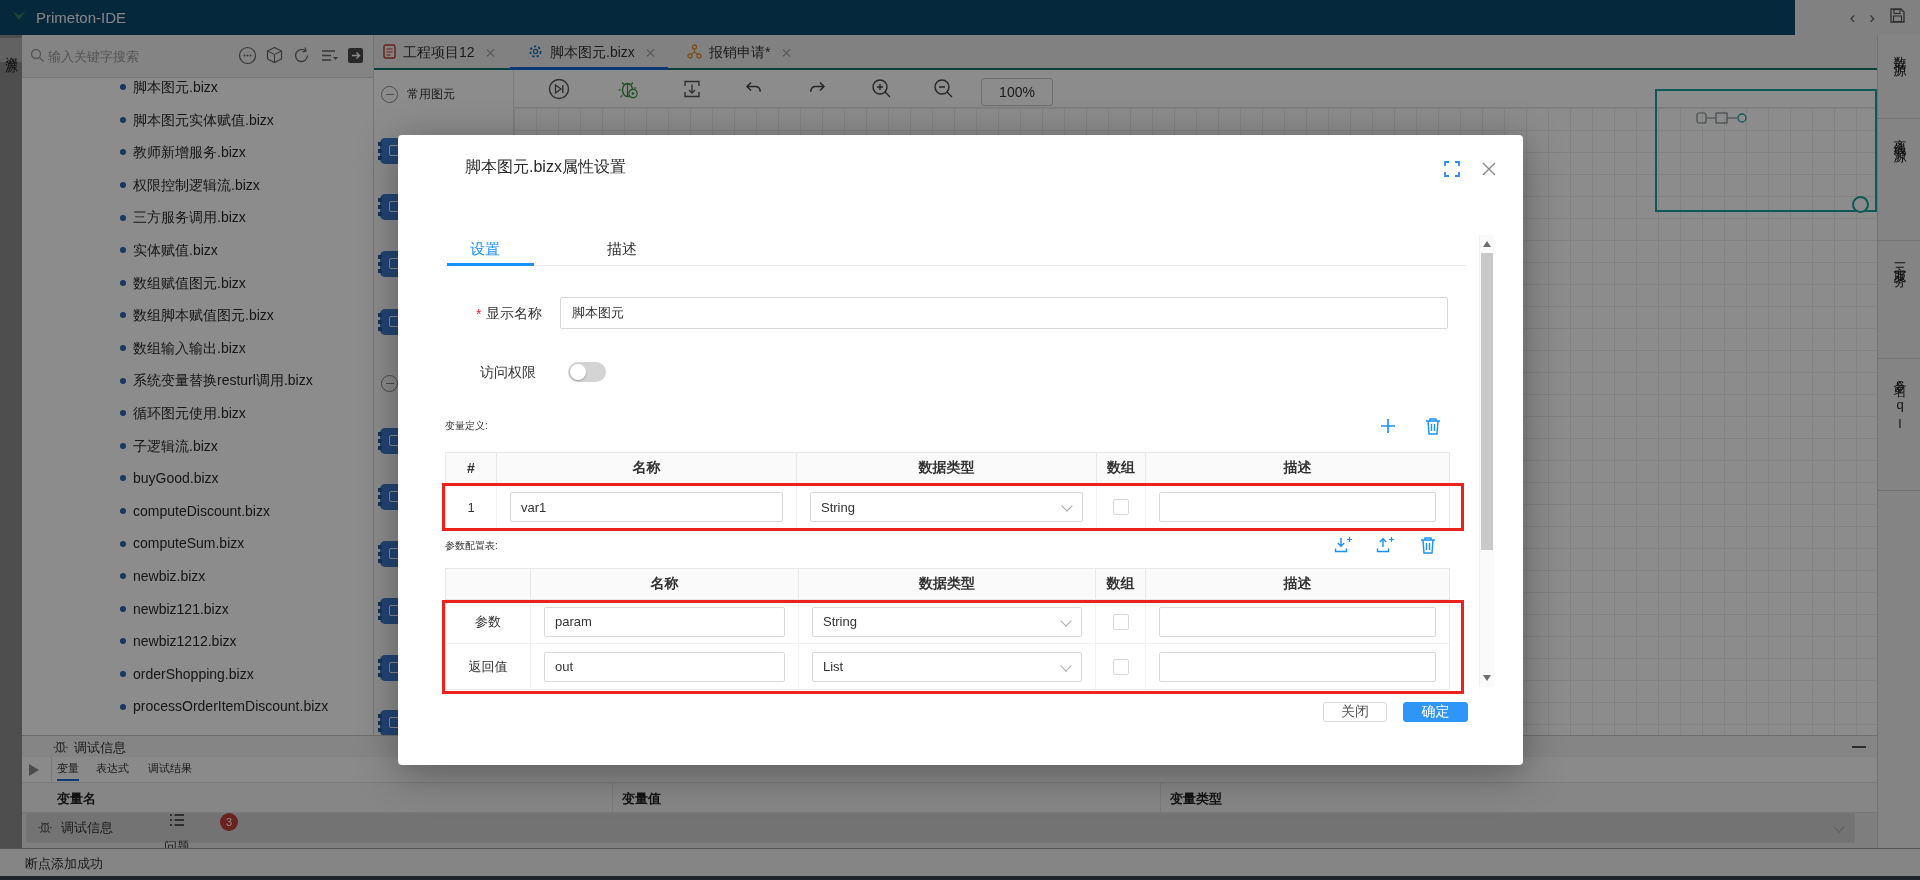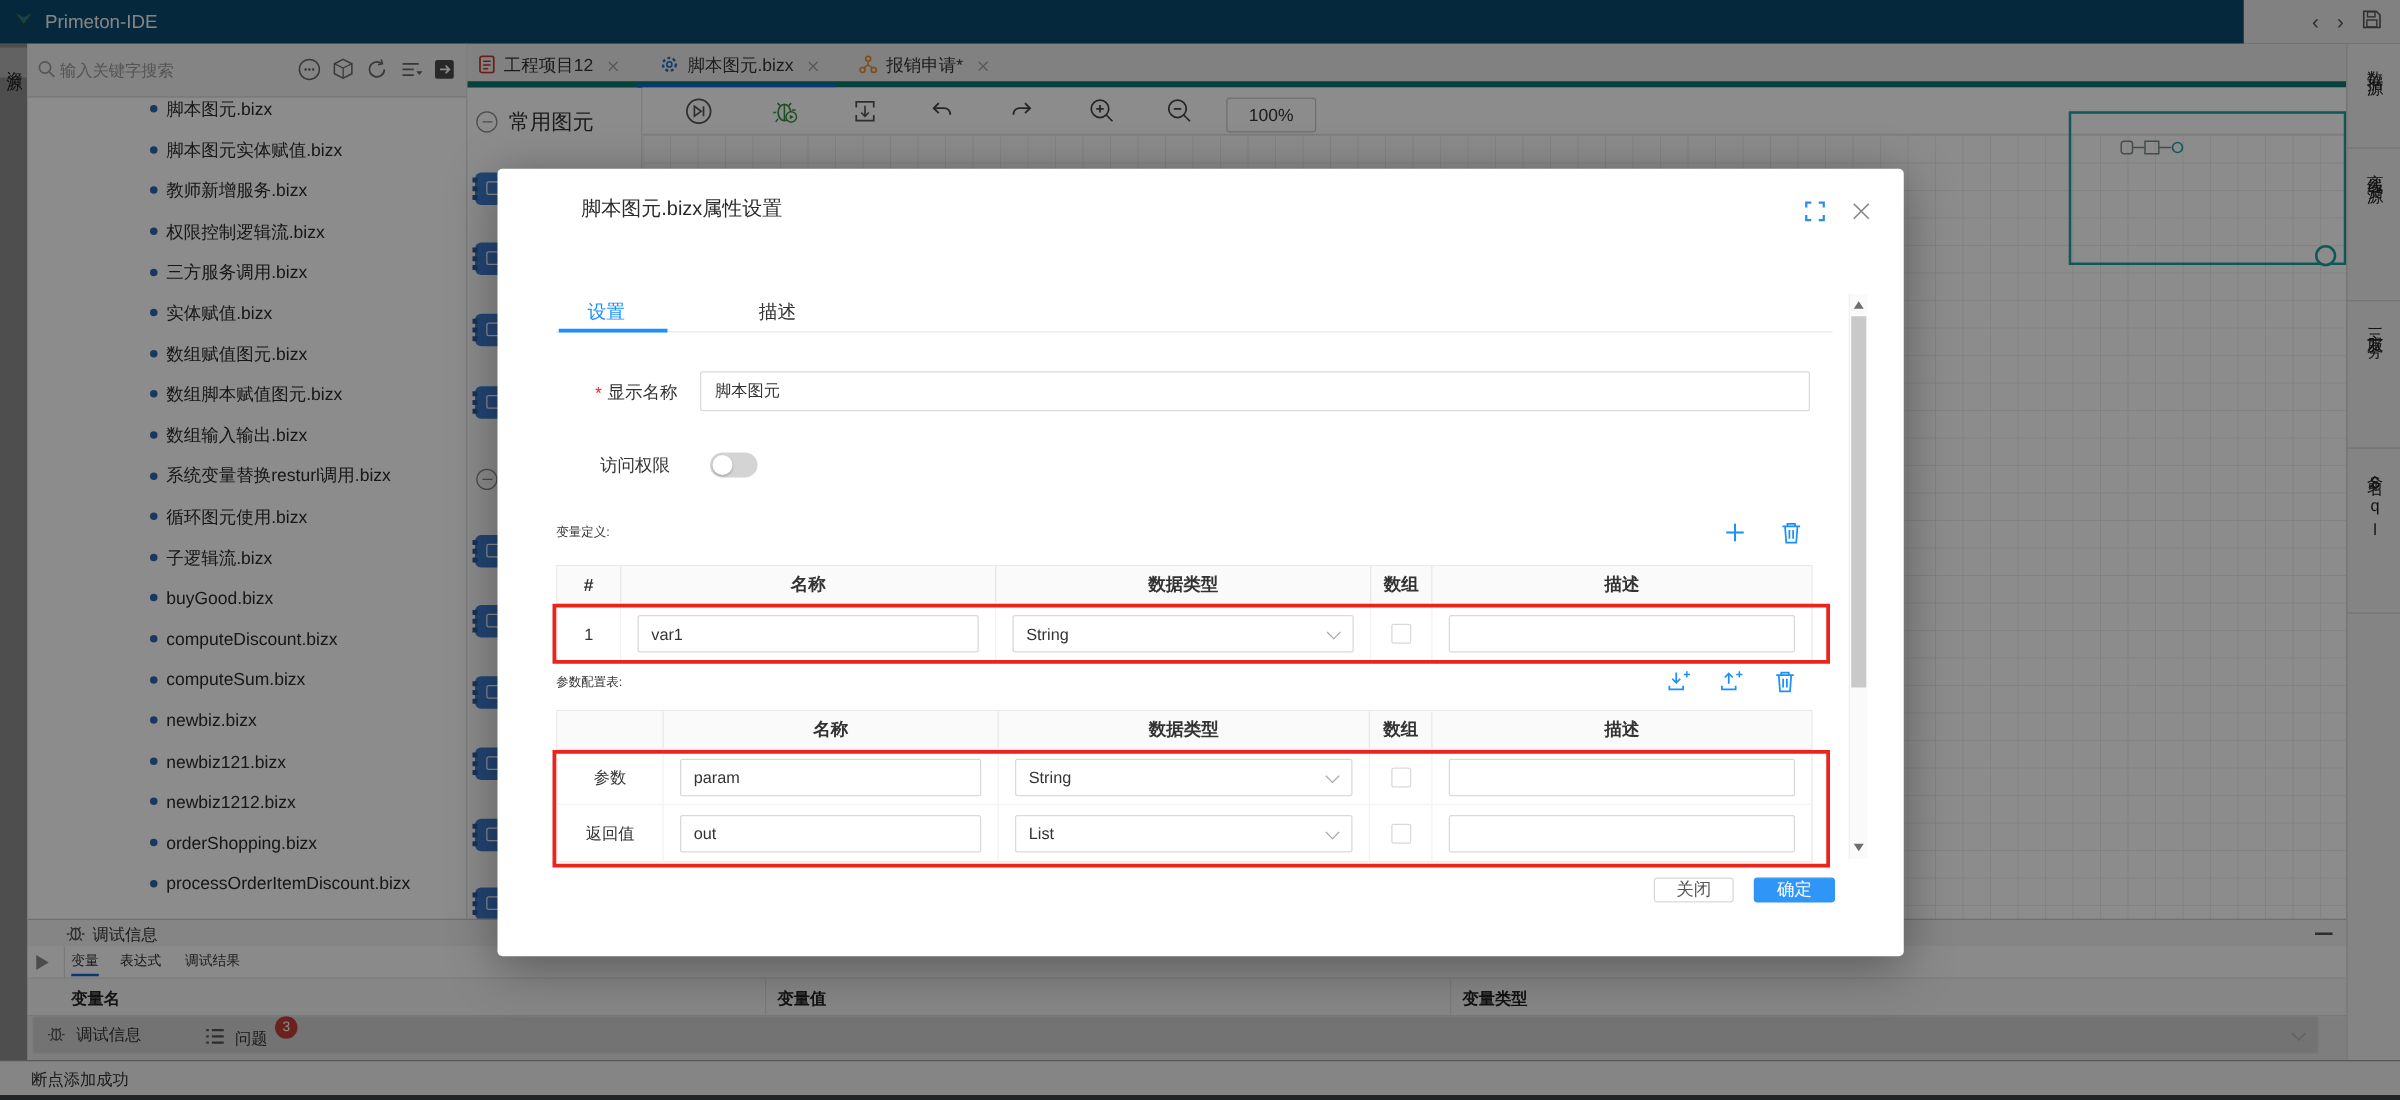--- a/index.html
+++ b/index.html
@@ -23,29 +23,29 @@
   .explorer { position:absolute; left:22px; top:35px; width:352px; height:702px; background:#fff; border-right:1px solid #d6d6d6; overflow:hidden; }
   .searchrow { position:absolute; left:0; top:0; width:352px; height:43px; background:#f0f0f0; border-bottom:1px solid #d9d9d9; }
   .search-ph { position:absolute; left:26px; top:13px; font-size:13px; color:#9a9a9a; }
   .srch-icons { position:absolute; right:8px; top:10px; display:flex; gap:6px; }
   .filelist { position:absolute; left:0; top:36px; width:352px; list-style:none; }
   .filelist li { position:relative; height:32.6px; line-height:32.6px; padding-left:111px; font-size:14px; color:#2b2b2b; white-space:nowrap; }
   .filelist li::before { content:''; position:absolute; left:98px; top:50%; margin-top:-3px; width:6px; height:6px; border-radius:50%; background:#2d66ad; }
 
   
   .palette { position:absolute; left:374px; top:70px; width:140px; height:667px; background:#fff; border-right:1px solid #e0e0e0; overflow:hidden; }
-  .grp-head { position:absolute; left:7px; display:flex; align-items:center; gap:9px; font-size:17px; color:#333; }
+  .grp-head { position:absolute; left:7px; display:flex; align-items:center; gap:9px; font-size:12px; color:#333; }
   .minus-circle { width:17px; height:17px; border:1px solid #8a8a8a; border-radius:50%; position:relative; flex:0 0 17px; }
   .minus-circle::after { content:''; position:absolute; left:4px; top:7px; width:8px; height:1.4px; background:#8a8a8a; }
   .chip { position:absolute; left:6px; width:26px; height:26px; border-radius:5px; background:#3f7fd4; }
   .chip .pins { position:absolute; left:-2px; top:4px; width:4px; height:4px; background:#2c5c9c; box-shadow:0 7px 0 #2c5c9c, 0 14px 0 #2c5c9c; }
   .chip .glyph { position:absolute; left:9px; top:7px; width:11px; height:11px; border:1.5px solid #fff; border-radius:2px; }
 
   
-  .tabbar { position:absolute; left:374px; top:35px; width:1503px; height:35px; background:#ececec; border-bottom:5px solid #0f766e; }
+  .tabbar { position:absolute; left:374px; top:35px; width:1503px; height:35px; background:#ececec; border-bottom:2px solid #0f766e; }
   .etab { position:absolute; top:0; height:35px; display:flex; align-items:center; gap:7px; font-size:14px; color:#333; }
   .etab .x { position:relative; width:10px; height:10px; margin-left:4px; }
   .etab .x::before,.etab .x::after { content:''; position:absolute; left:4.5px; top:0; width:1.2px; height:10px; background:#999; }
   .etab .x::before { transform:rotate(45deg); } .etab .x::after { transform:rotate(-45deg); }
   .etab-underline { position:absolute; left:136px; top:32px; width:158px; height:3px; background:#1168d9; }
 
   
   .cv-toolbar { position:absolute; left:514px; top:70px; width:1363px; height:38px; background:#fff; border-bottom:1px solid #e4e4e4; }
   .tool { position:absolute; top:7px; width:24px; height:24px; }
   .zoombox { position:absolute; left:467px; top:8px; width:72px; height:28px; border:1px solid #c9c9c9; border-radius:3px; background:#fff; font-size:14px; color:#333; display:flex; align-items:center; justify-content:center; }
@@ -383,21 +383,21 @@
     <span class="dcol" style="left:1148px;">变量类型</span>
   </div>
   <div class="dbg-bottom">
     <div class="btab sel" style="left:4px;">
       <span><svg width="16" height="16" viewBox="0 0 24 24">
             <ellipse cx="12" cy="13" rx="5" ry="6.5" fill="none" stroke="#555" stroke-width="1.8"></ellipse>
             <path d="M8.5 7.5l-2-2M15.5 7.5l2-2M5 13H2M22 13h-3M7 18l-2 2.5M17 18l2 2.5M12 6.5v13" stroke="#555" stroke-width="1.6" fill="none"></path>
           </svg></span>
       <span>调试信息</span>
     </div>
-    <div class="btab" style="left:128px;">
+    <div class="btab" style="left:128px;flex-direction:column;">
       <span><svg width="16" height="14" viewBox="0 0 16 14">
             <path d="M1 2h2M1 7h2M1 12h2M5.5 2H15M5.5 7H15M5.5 12H15" stroke="#555" stroke-width="1.8"></path>
           </svg></span>
       <span>问题</span>
     </div>
     <span class="badge">3</span>
   </div>
 
   <div class="statusbar">
     <span class="status-msg">断点添加成功</span>

